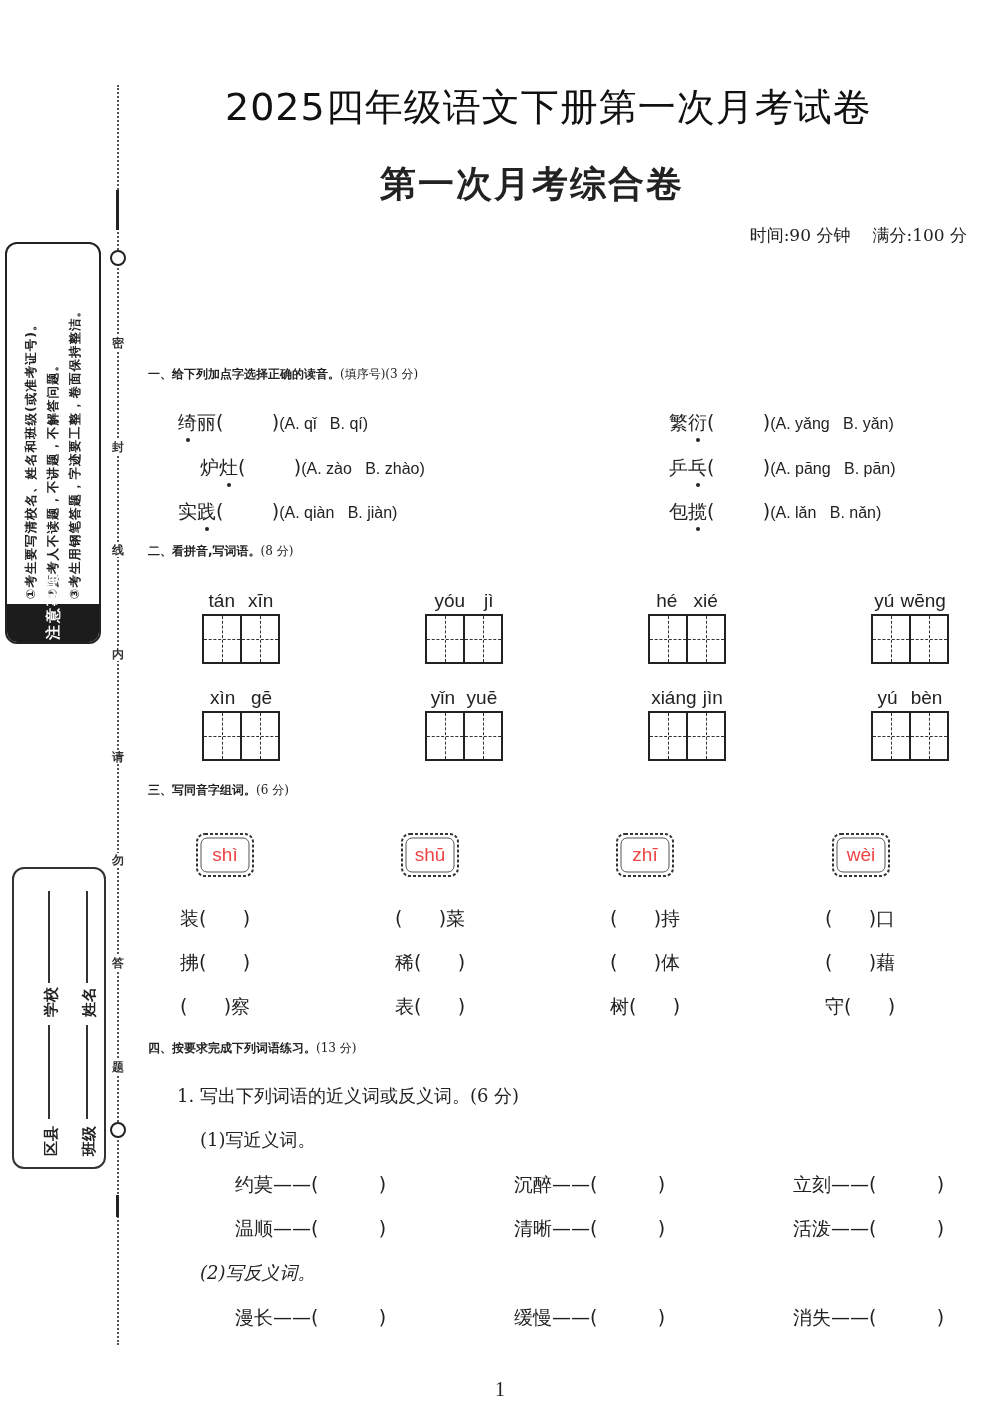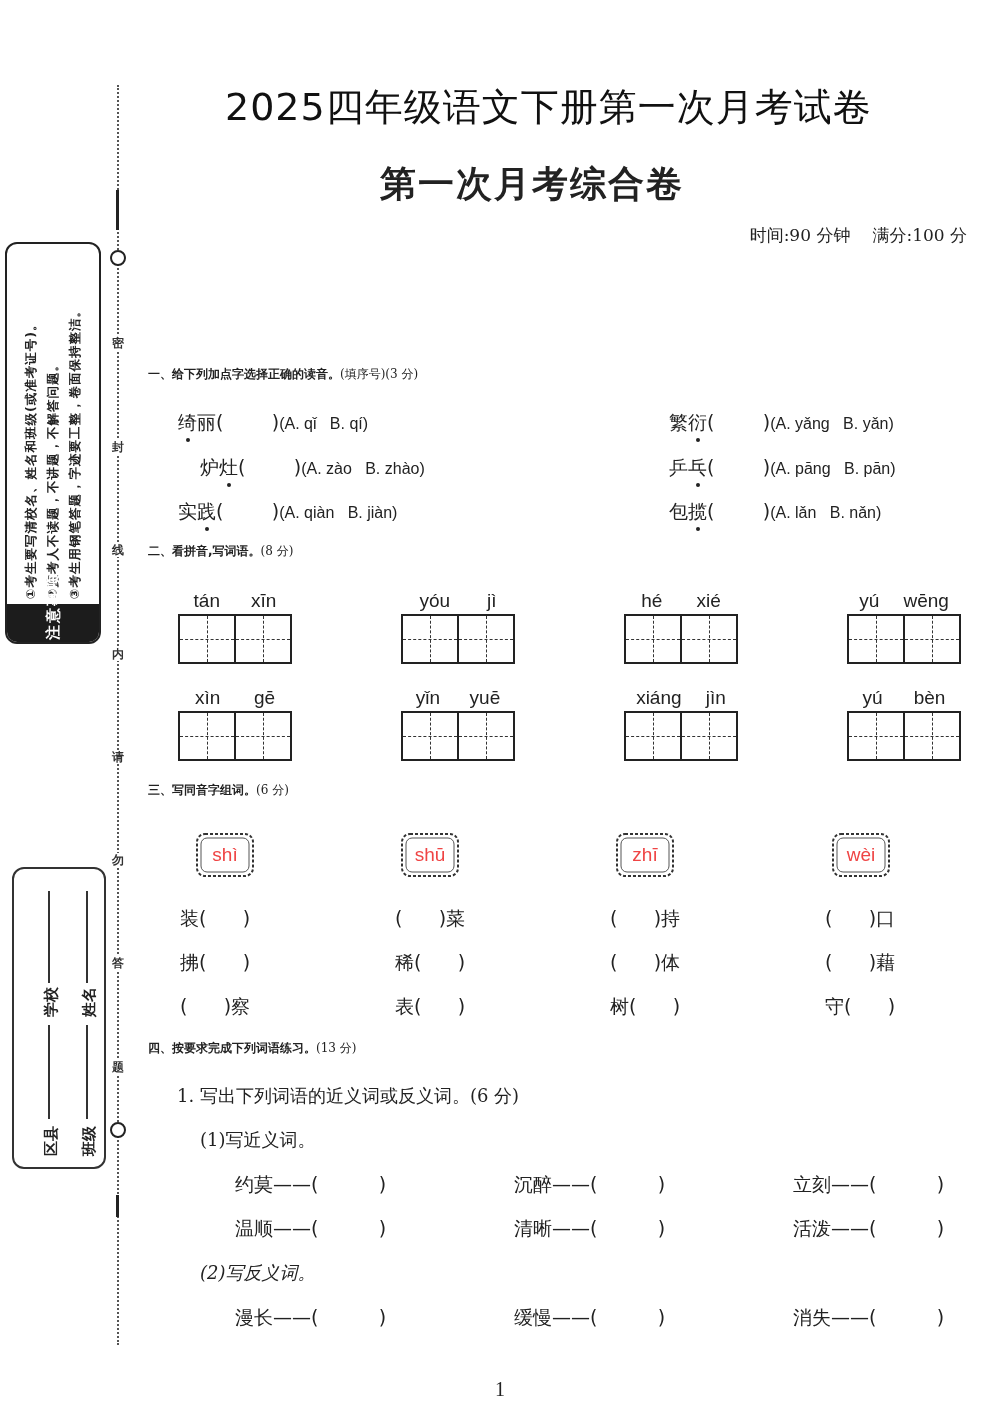--- a/index.html
+++ b/index.html
@@ -85,21 +85,21 @@
     font-family: "DejaVu Sans", sans-serif; white-space: pre;
   }
   .dot-char { position: relative; display: inline-block; }
   .dot-char::after {
     content: ""; position: absolute; left: 50%; bottom: -6px; width: 4px; height: 4px;
     margin-left: -2px; background: #222; border-radius: 50%;
   }
   .opts { font-family: "Liberation Sans", sans-serif; font-size: 16px; }
 
   
-  .word-grid { position: absolute; width: 114px; }
+  .word-grid { position: absolute; width: 78px; margin-left: 24px; }
   .word-grid .py {
     display: flex; justify-content: space-around; font-family: "Liberation Sans", sans-serif;
     font-size: 19px; color: #222; height: 22px; line-height: 22px;
   }
   .word-grid .cells {
     display: flex; border: 2px solid #222; height: 46px; margin-top: 2px;
   }
   .word-grid .cell { flex: 1; position: relative; }
   .word-grid .cell + .cell { border-left: 2px solid #222; }
   .word-grid .cell::before {

